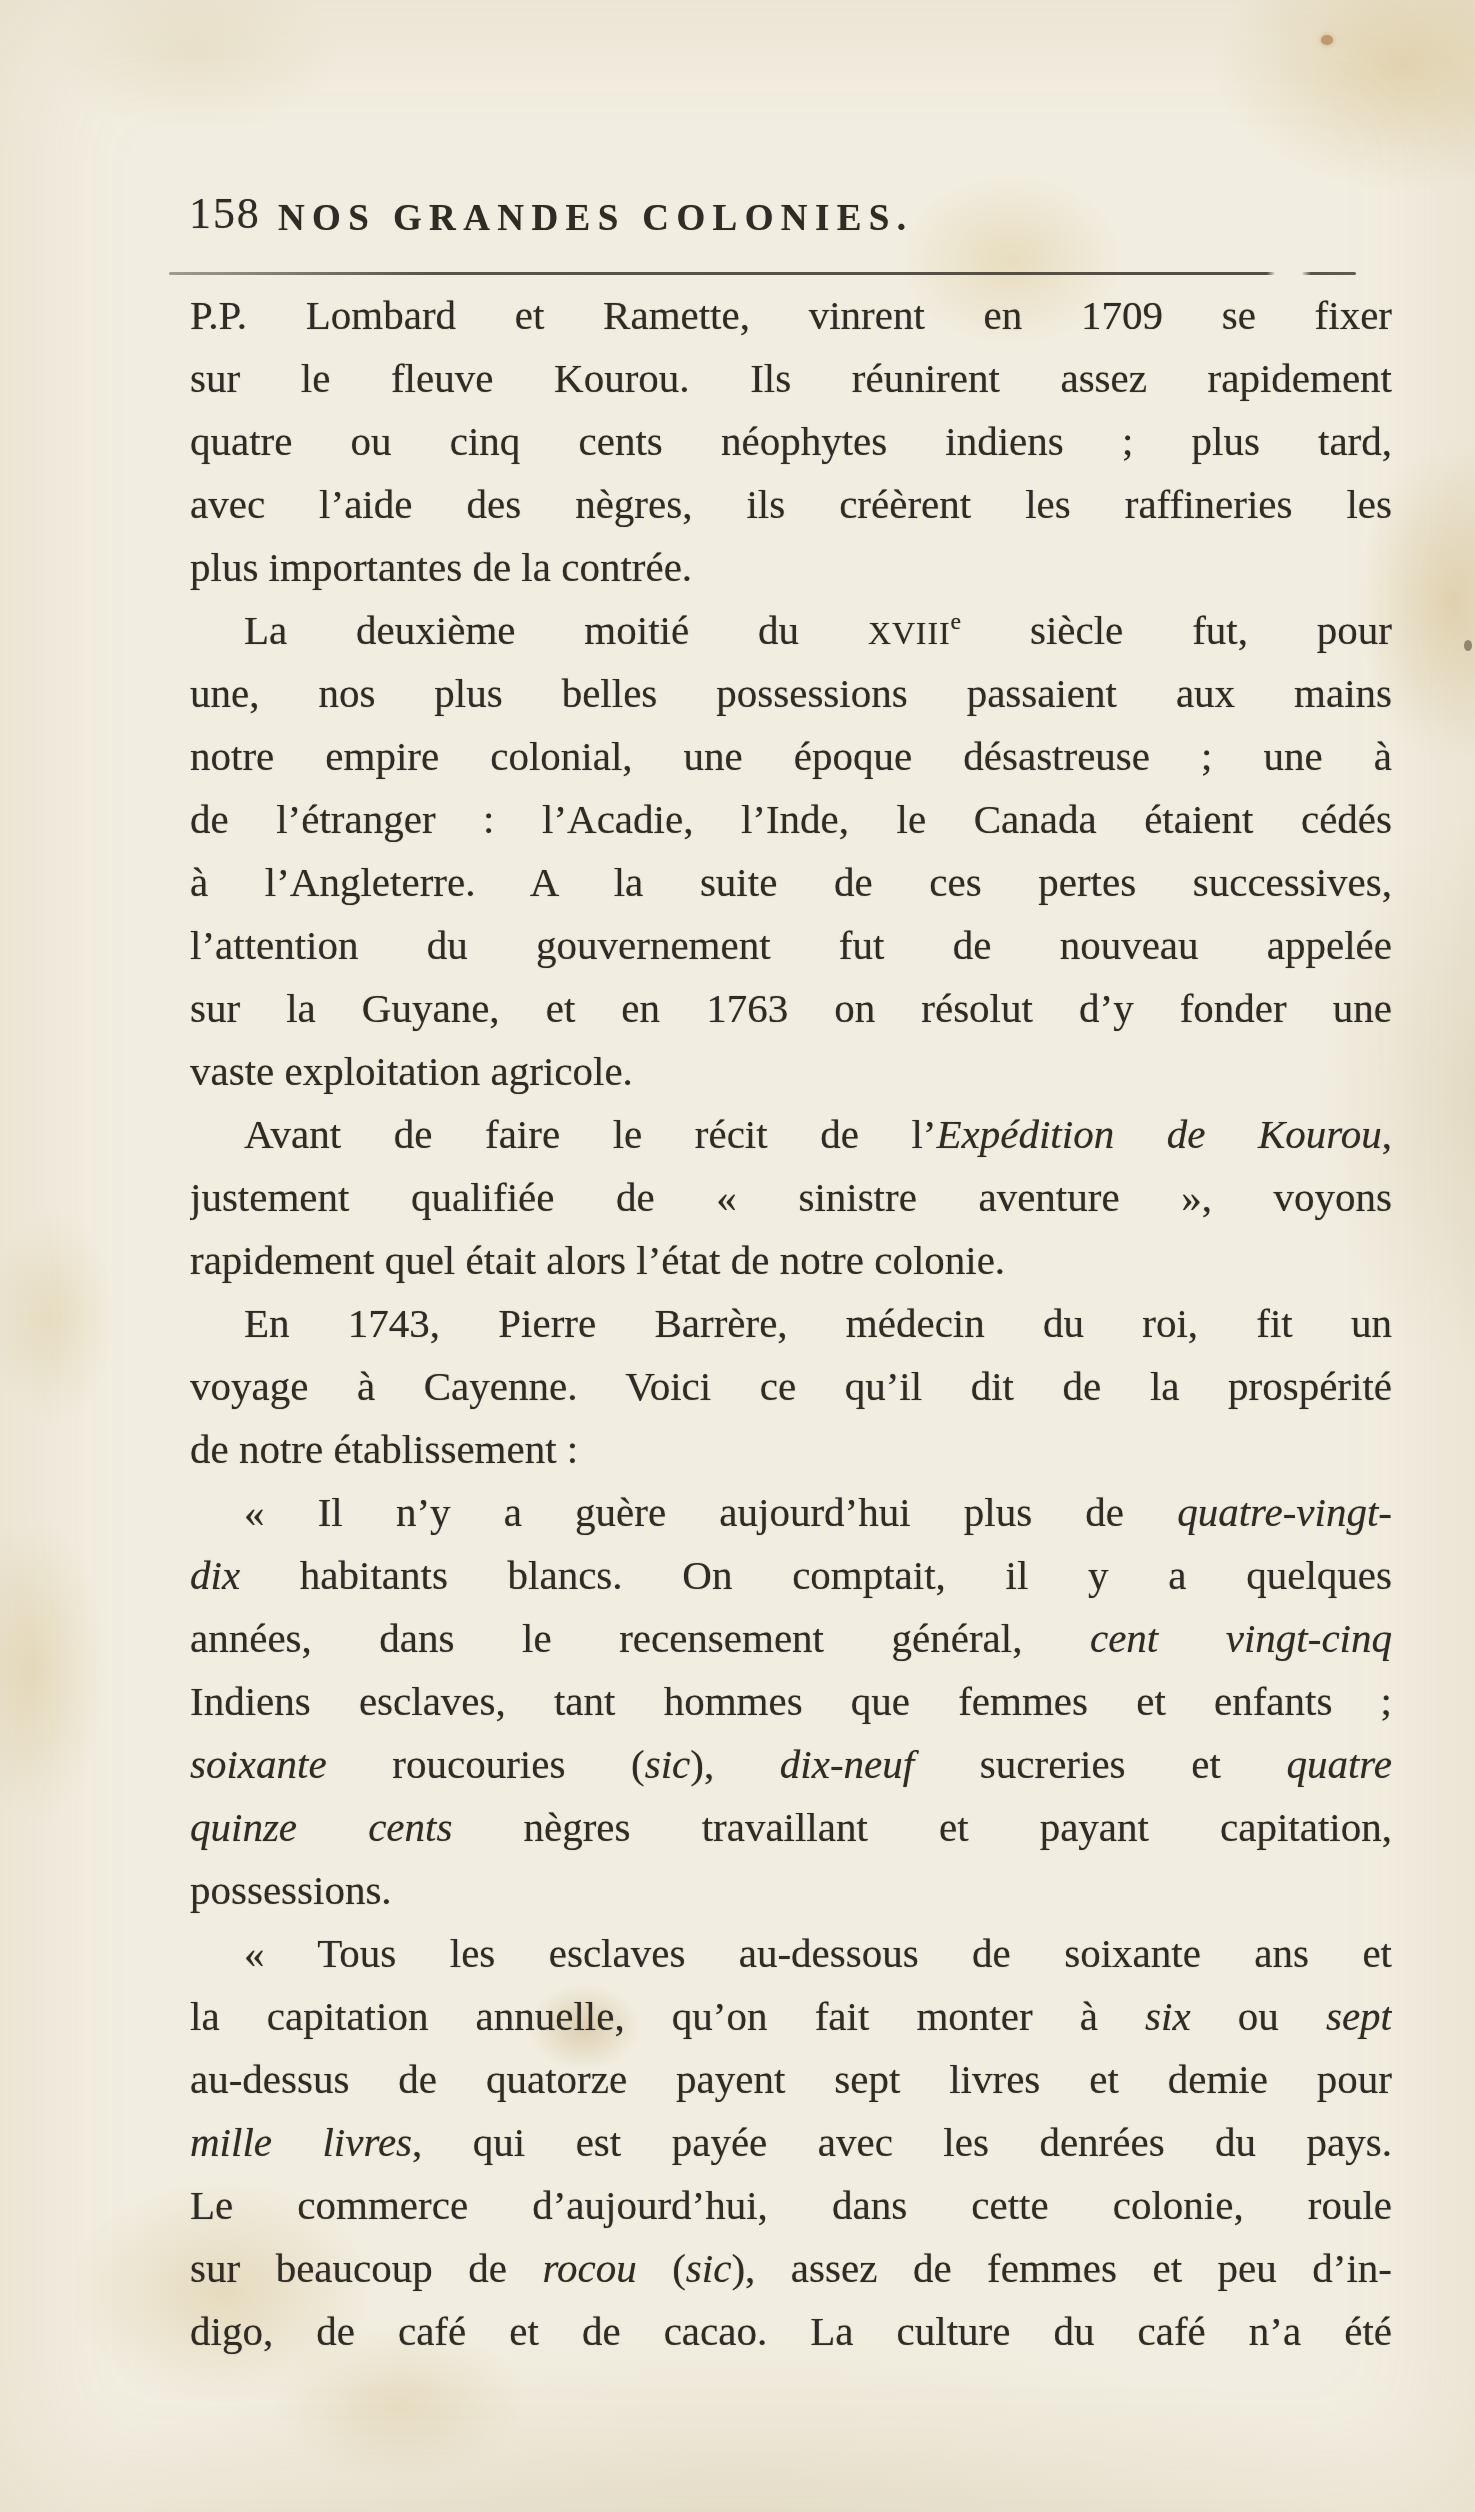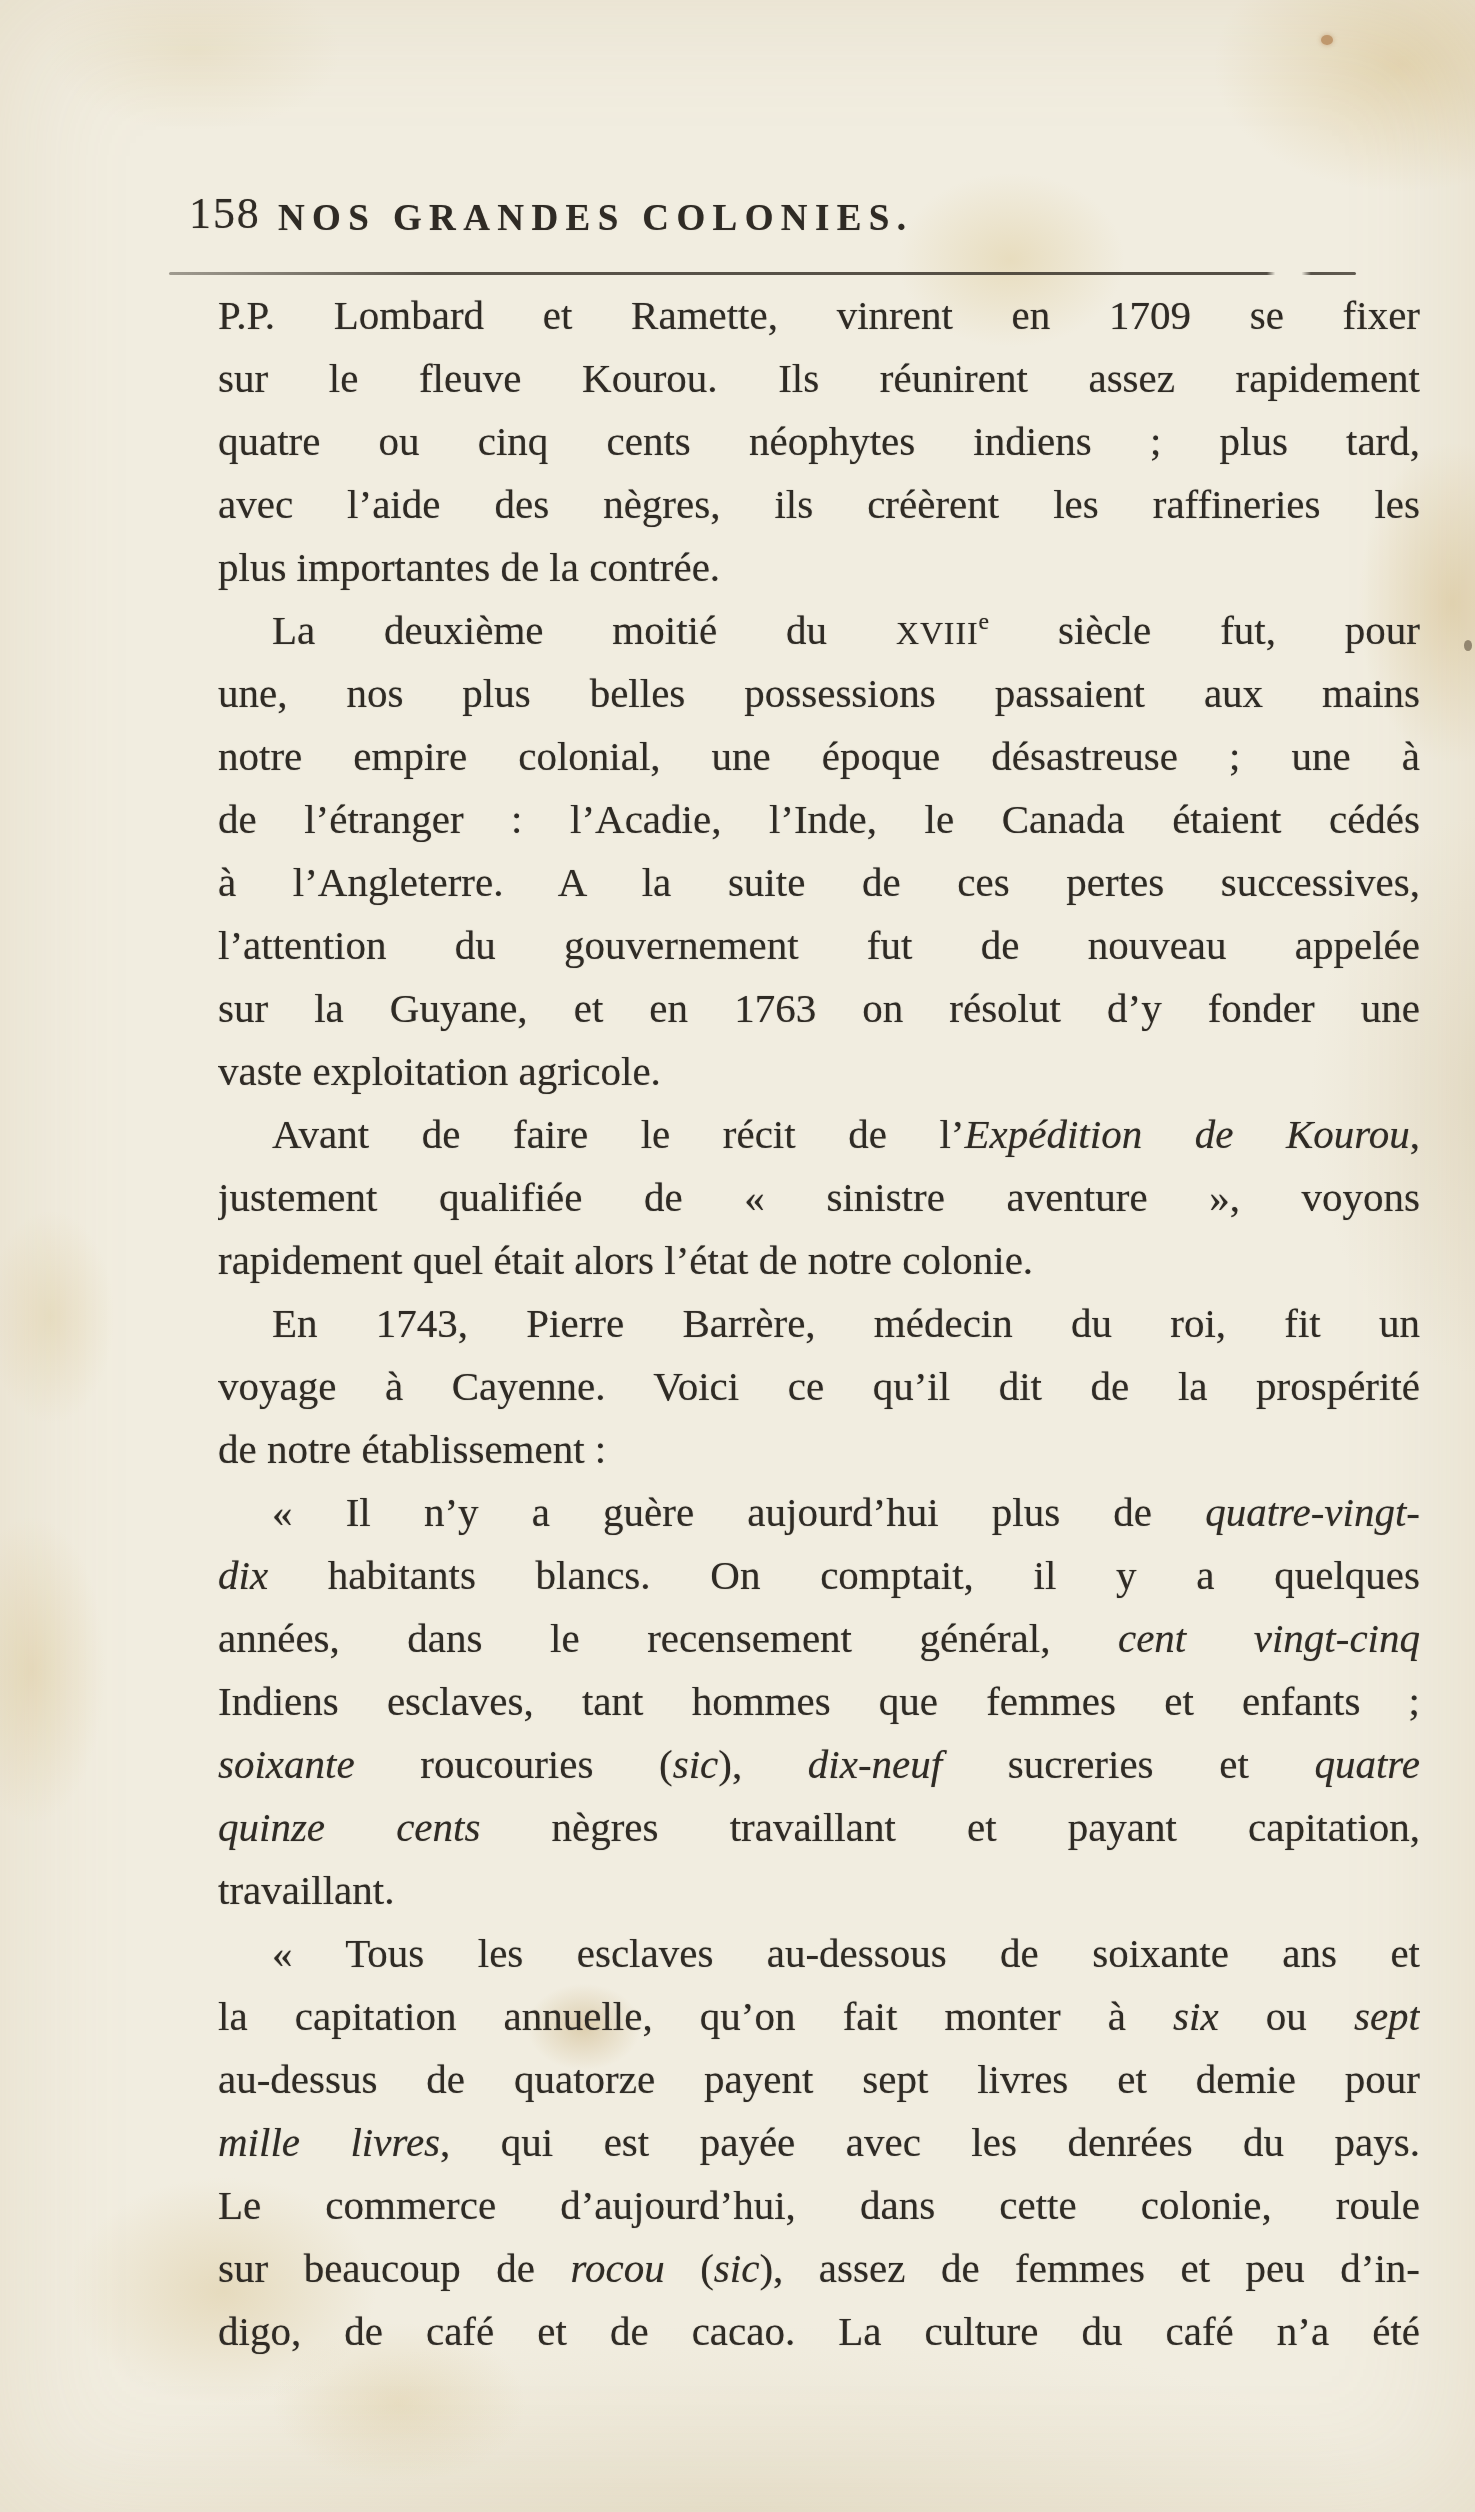--- a/index.html
+++ b/index.html
@@ -77,21 +77,20 @@
       rgba(62,56,47,0.8));
     border-radius: 1.9px;
   }
   .text-block {
     position: absolute;
     left: 190px;
     top: 284px;
     width: 1202px;
     font-size: 41px;
     text-shadow: 0 0 1.1px rgba(47,43,37,0.5);
-    margin-left: 28px;
   }
   .line {
     height: 63px;
     line-height: 63px;
     overflow: hidden;
     text-align: left;
     white-space: normal;
   }
   .line.just {
     text-align: justify;
@@ -141,21 +140,21 @@
       <div class="line"><span>rapidement quel était alors l’état de notre colonie.</span></div>
       <div class="line just indent"><span>En 1743, Pierre Barrère, médecin du roi, fit un</span></div>
       <div class="line just"><span>voyage à Cayenne. Voici ce qu’il dit de la prospérité</span></div>
       <div class="line"><span>de notre établissement :</span></div>
       <div class="line just indent"><span>« Il n’y a guère aujourd’hui plus de </span><span class="it">quatre-vingt-</span></div>
       <div class="line just"><span class="it">dix</span><span> habitants blancs. On comptait, il y a quelques</span></div>
       <div class="line just"><span>années, dans le recensement général, </span><span class="it">cent vingt-cinq</span></div>
       <div class="line just"><span>Indiens esclaves, tant hommes que femmes et enfants ;</span></div>
       <div class="line just"><span class="it">soixante</span><span> roucouries (</span><span class="it">sic</span><span>), </span><span class="it">dix-neuf</span><span> sucreries et </span><span class="it">quatre</span></div>
       <div class="line just"><span class="it">quinze cents</span><span> nègres travaillant et payant capitation,</span></div>
-      <div class="line"><span>travaillant.</span></div>
+      <div class="line"><span>possessions.</span></div>
       <div class="line just indent"><span>« Tous les esclaves au-dessous de soixante ans et</span></div>
       <div class="line just"><span>la capitation annuelle, qu’on fait monter à </span><span class="it">six</span><span> ou </span><span class="it">sept</span></div>
       <div class="line just"><span>au-dessus de quatorze payent sept livres et demie pour</span></div>
       <div class="line just"><span class="it">mille livres</span><span>, qui est payée avec les denrées du pays.</span></div>
       <div class="line just"><span>Le commerce d’aujourd’hui, dans cette colonie, roule</span></div>
       <div class="line just"><span>sur beaucoup de </span><span class="it">rocou</span><span> (</span><span class="it">sic</span><span>), assez de femmes et peu d’in-</span></div>
       <div class="line just"><span>digo, de café et de cacao. La culture du café n’a été</span></div>
     </div>
 </div>
 

